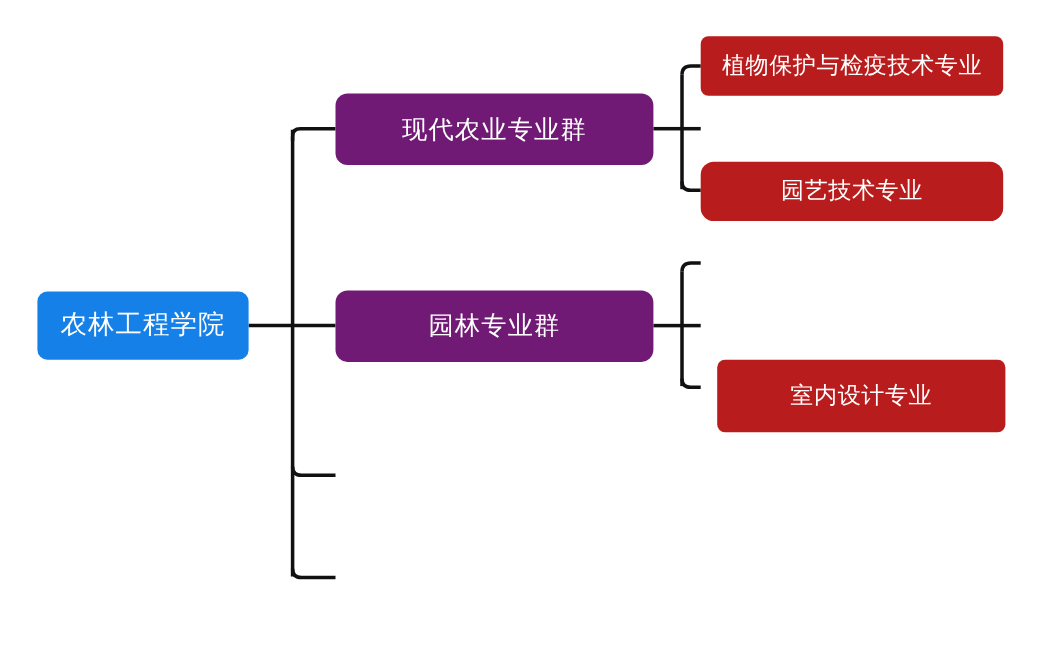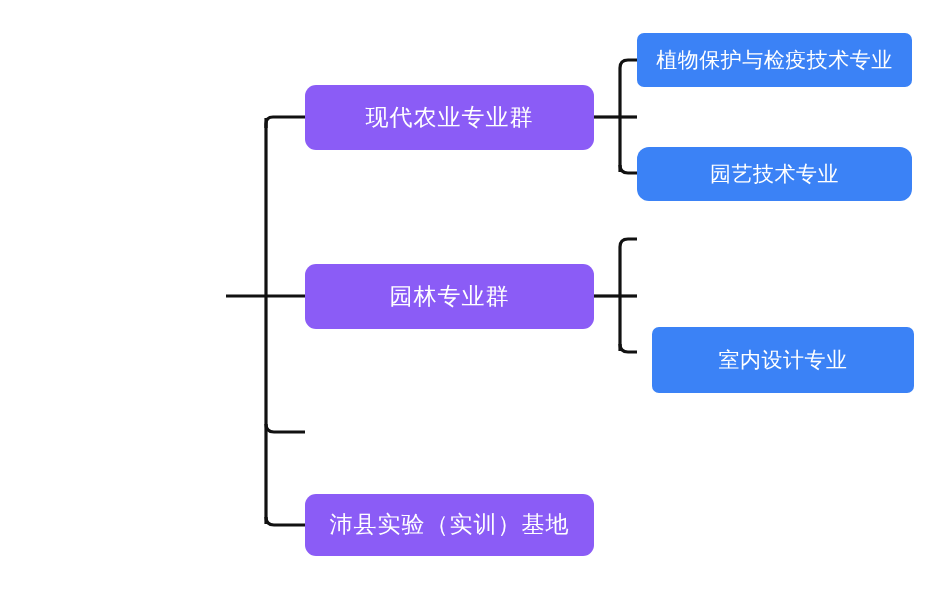--- a/index.html
+++ b/index.html
@@ -37,27 +37,27 @@
     white-space: nowrap;
     line-height: 1.1;
   }
   .node-root {
     background: #1580E8;
     border-radius: 9px;
     font-size: 24px;
     letter-spacing: 1px;
   }
   .node-group {
-    background: #8b5cf6;
+    background: #701a75;
     border-radius: 11px;
     font-size: 23px;
     letter-spacing: 1px;
   }
   .node-leaf {
-    background: #3b82f6;
+    background: #b91c1c;
     border-radius: 7px;
     font-size: 21px;
     letter-spacing: 0.5px;
   }
 </style>
 </head>
 <body>
 
 <div id="chart-root">
 
@@ -83,20 +83,23 @@
       <path d="M 620 165 Q 620 173 628 173 L 637 173"></path>
 
       <path d="M 594 296 L 620 296"></path>
       <path d="M 620 247 L 620 351"></path>
       <path d="M 620 247 Q 620 239 628 239 L 637 239"></path>
       <path d="M 620 296 L 637 296"></path>
       <path d="M 620 344 Q 620 352 628 352 L 637 352"></path>
     </g>
   </svg>
 
+  <div class="node node-root" style="left:34px; top:265px; width:192px; height:62px;">
+    <span>农林工程学院</span>
+  </div>
 
   <div class="node node-group" style="left:305px; top:85px; width:289px; height:65px;">
     <span>现代农业专业群</span>
   </div>
 
   <div class="node node-leaf" style="left:637px; top:33px; width:275px; height:54px;">
     <span>植物保护与检疫技术专业</span>
   </div>
   <div class="node node-leaf" style="left:637px; top:147px; width:275px; height:54px;border-radius:12px;">
     <span>园艺技术专业</span>
@@ -104,17 +107,14 @@
 
   <div class="node node-group" style="left:305px; top:264px; width:289px; height:65px;">
     <span>园林专业群</span>
   </div>
 
   <div class="node node-leaf" style="left:652px; top:327px; width:262px; height:66px;">
     <span>室内设计专业</span>
   </div>
 
 
-  <div class="node node-group" style="left:305px; top:494px; width:289px; height:62px;">
-    <span>沛县实验（实训）基地</span>
-  </div>
 
 </div>
 
 </body></html>

